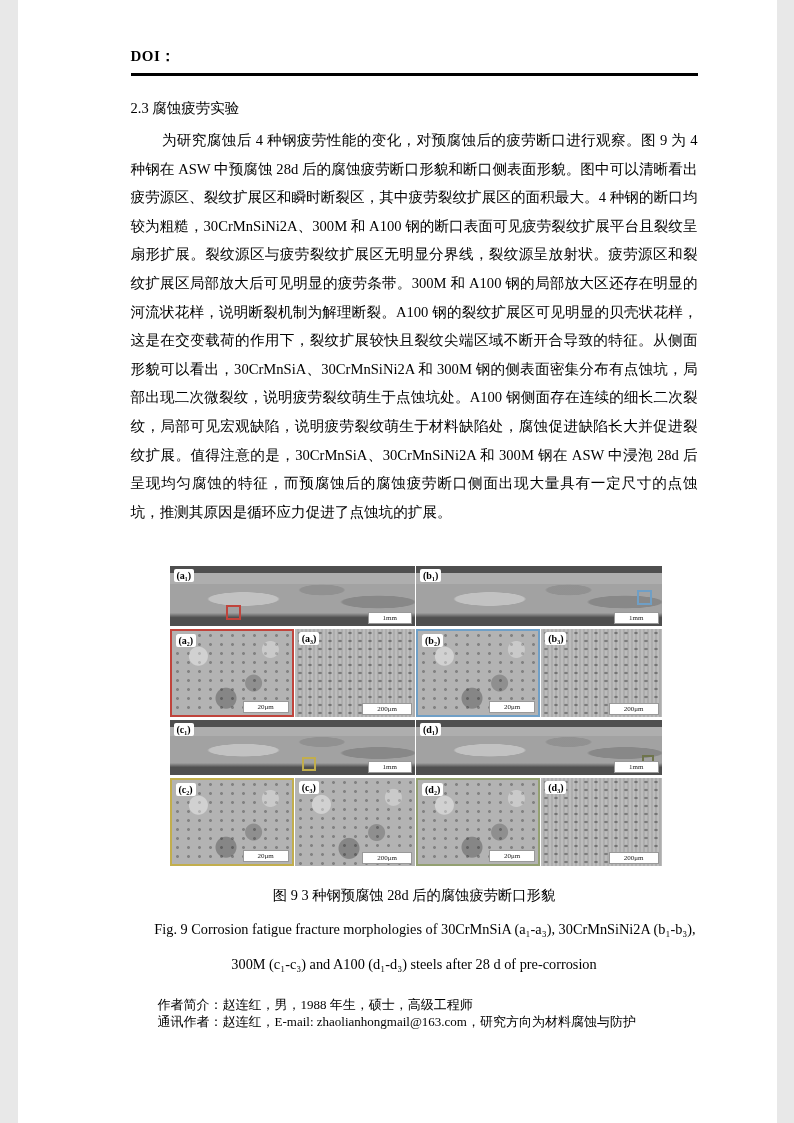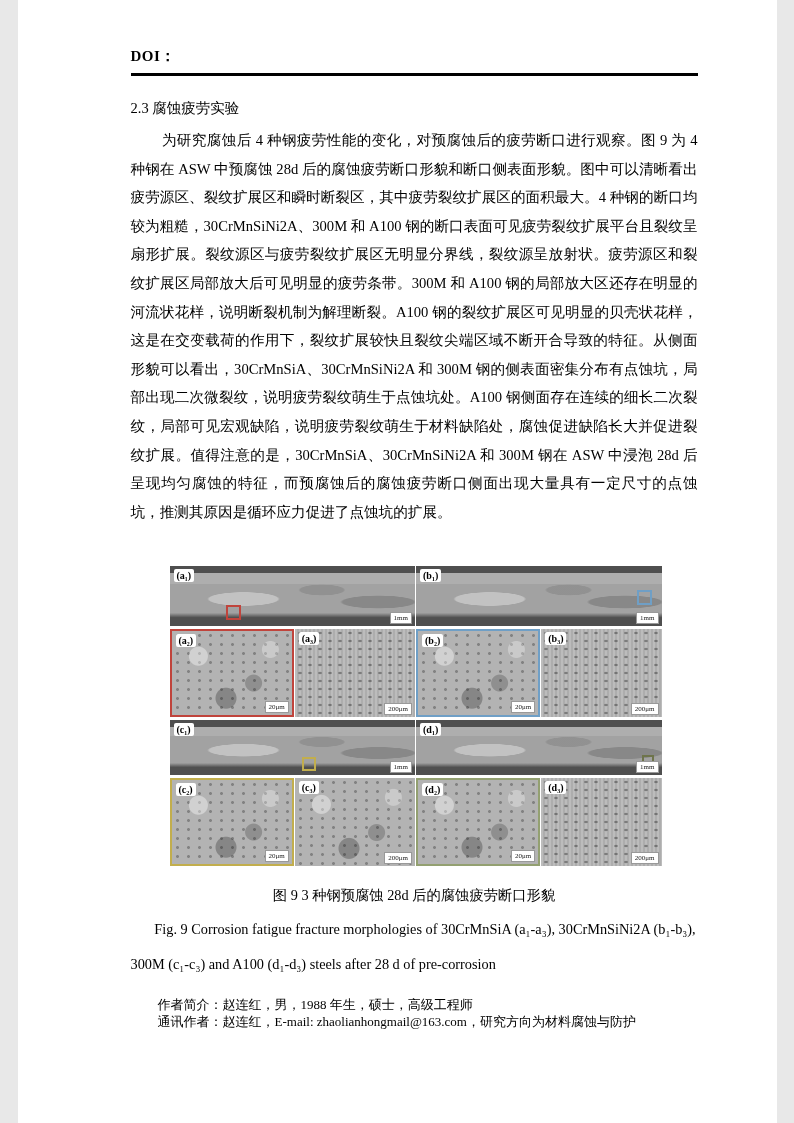--- a/index.html
+++ b/index.html
@@ -45,32 +45,32 @@
   }
   .border-a { border:2px solid #c0443c; }
   .border-b { border:2px solid #6f9fc6; }
   .border-c { border:2px solid #c2ae4d; }
   .border-d { border:2px solid #93a071; }
   .panel-label {
     position:absolute; top:3px; left:4px; background:#fff; padding:0 3px;
     font-size:10px; font-weight:bold; line-height:13px; border-radius:2px;
   }
   .scale-tag {
-    position:absolute; bottom:2px; right:3px; background:#fff; padding:0 3px;
+    position:absolute; bottom:2px; right:3px; background:#fff; padding:0 14px;
     font-size:7px; line-height:10px; color:#222; border:0.5px solid #999;
   }
   .hl-box { position:absolute; width:15px; height:15px; border:2px solid; background:transparent; }
   .hl-a { border-color:#c0443c; left:23%; bottom:6px; }
   .hl-b { border-color:#6f9fc6; right:4%; top:40%; }
   .hl-c { border-color:#c2ae4d; left:54%; bottom:4px; width:14px; height:14px; }
   .hl-d { border-color:#6e744b; right:3%; bottom:8px; width:12px; height:12px; }
   
   .caption-zh { position:absolute; left:113px; top:886px; width:567px; text-align:center; font-size:14.3px; }
   .caption-en1 { position:absolute; left:94px; top:921px; width:627px; text-align:center; font-size:14.3px; }
-  .caption-en2 { position:absolute; left:113px; top:956px; width:567px; font-size:14.3px; }
+  .caption-en2 { position:absolute; left:113px; top:956px; width:567px; text-align:center; font-size:14.3px; }
   .footer { position:absolute; left:140px; top:996px; font-size:13px; line-height:17px; }
 </style>
 </head>
 <body>
 
 <div class="page">
 
   <div class="doi">DOI：</div>
   <div class="head-rule"></div>
 

